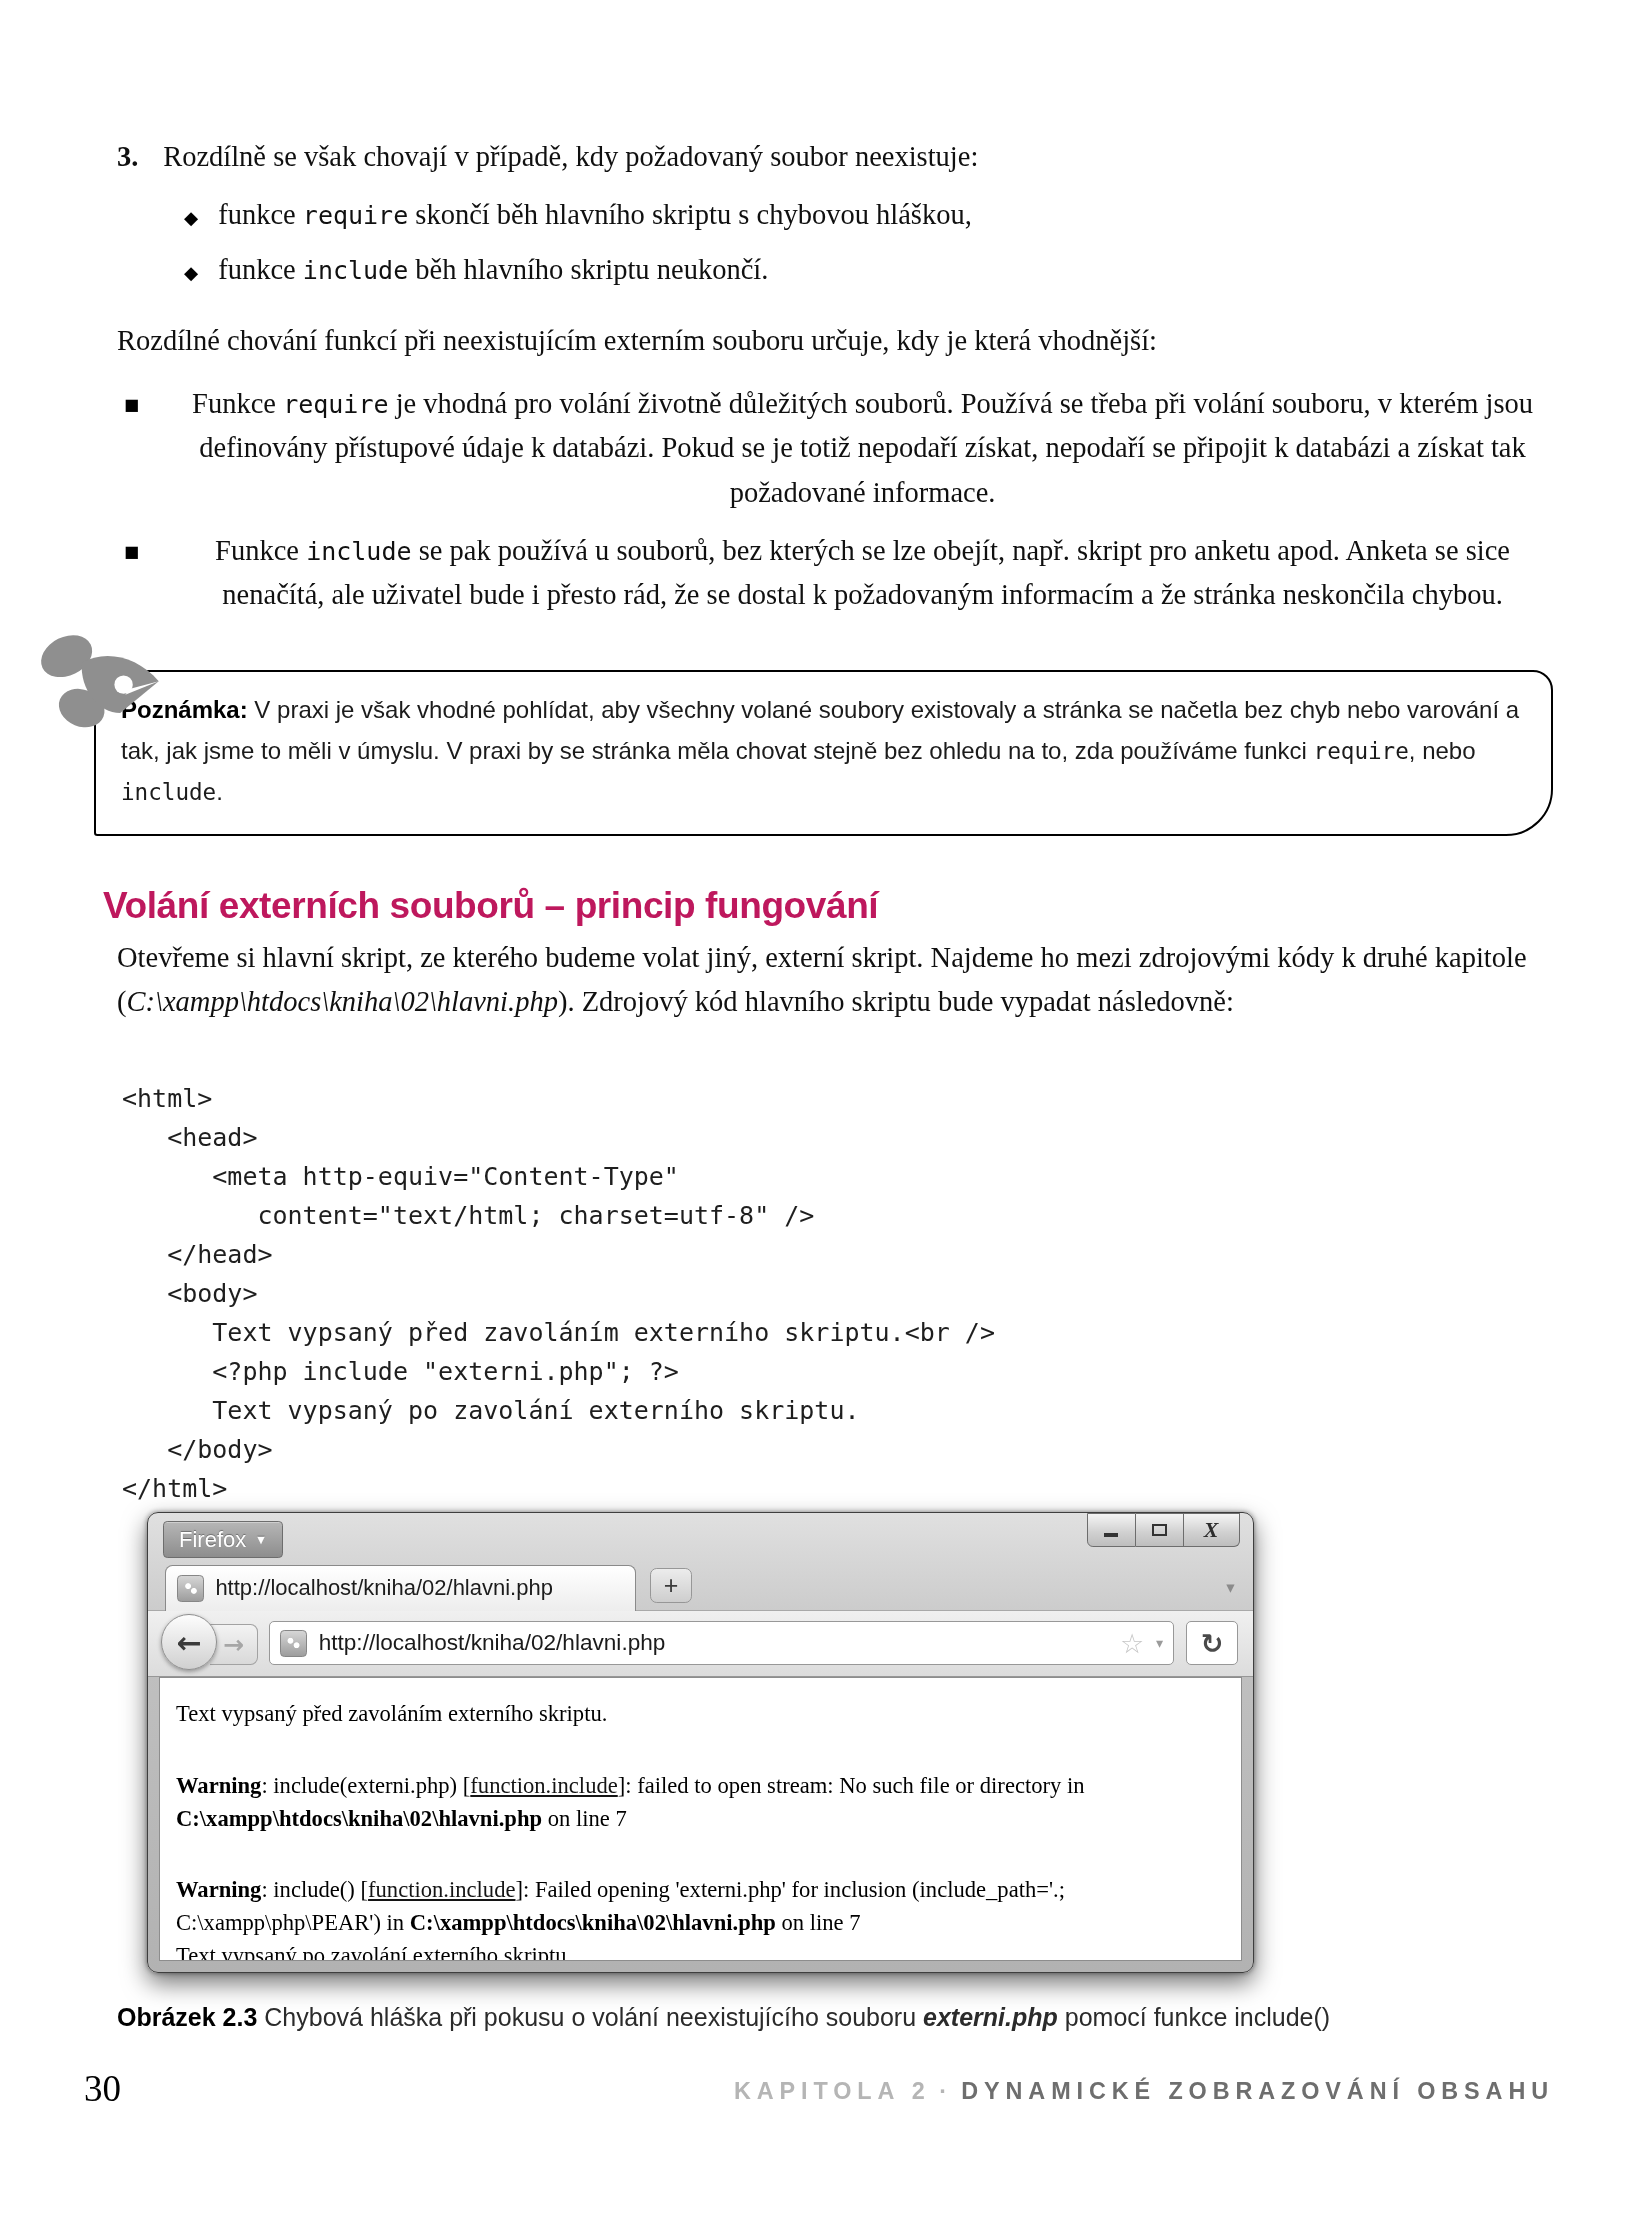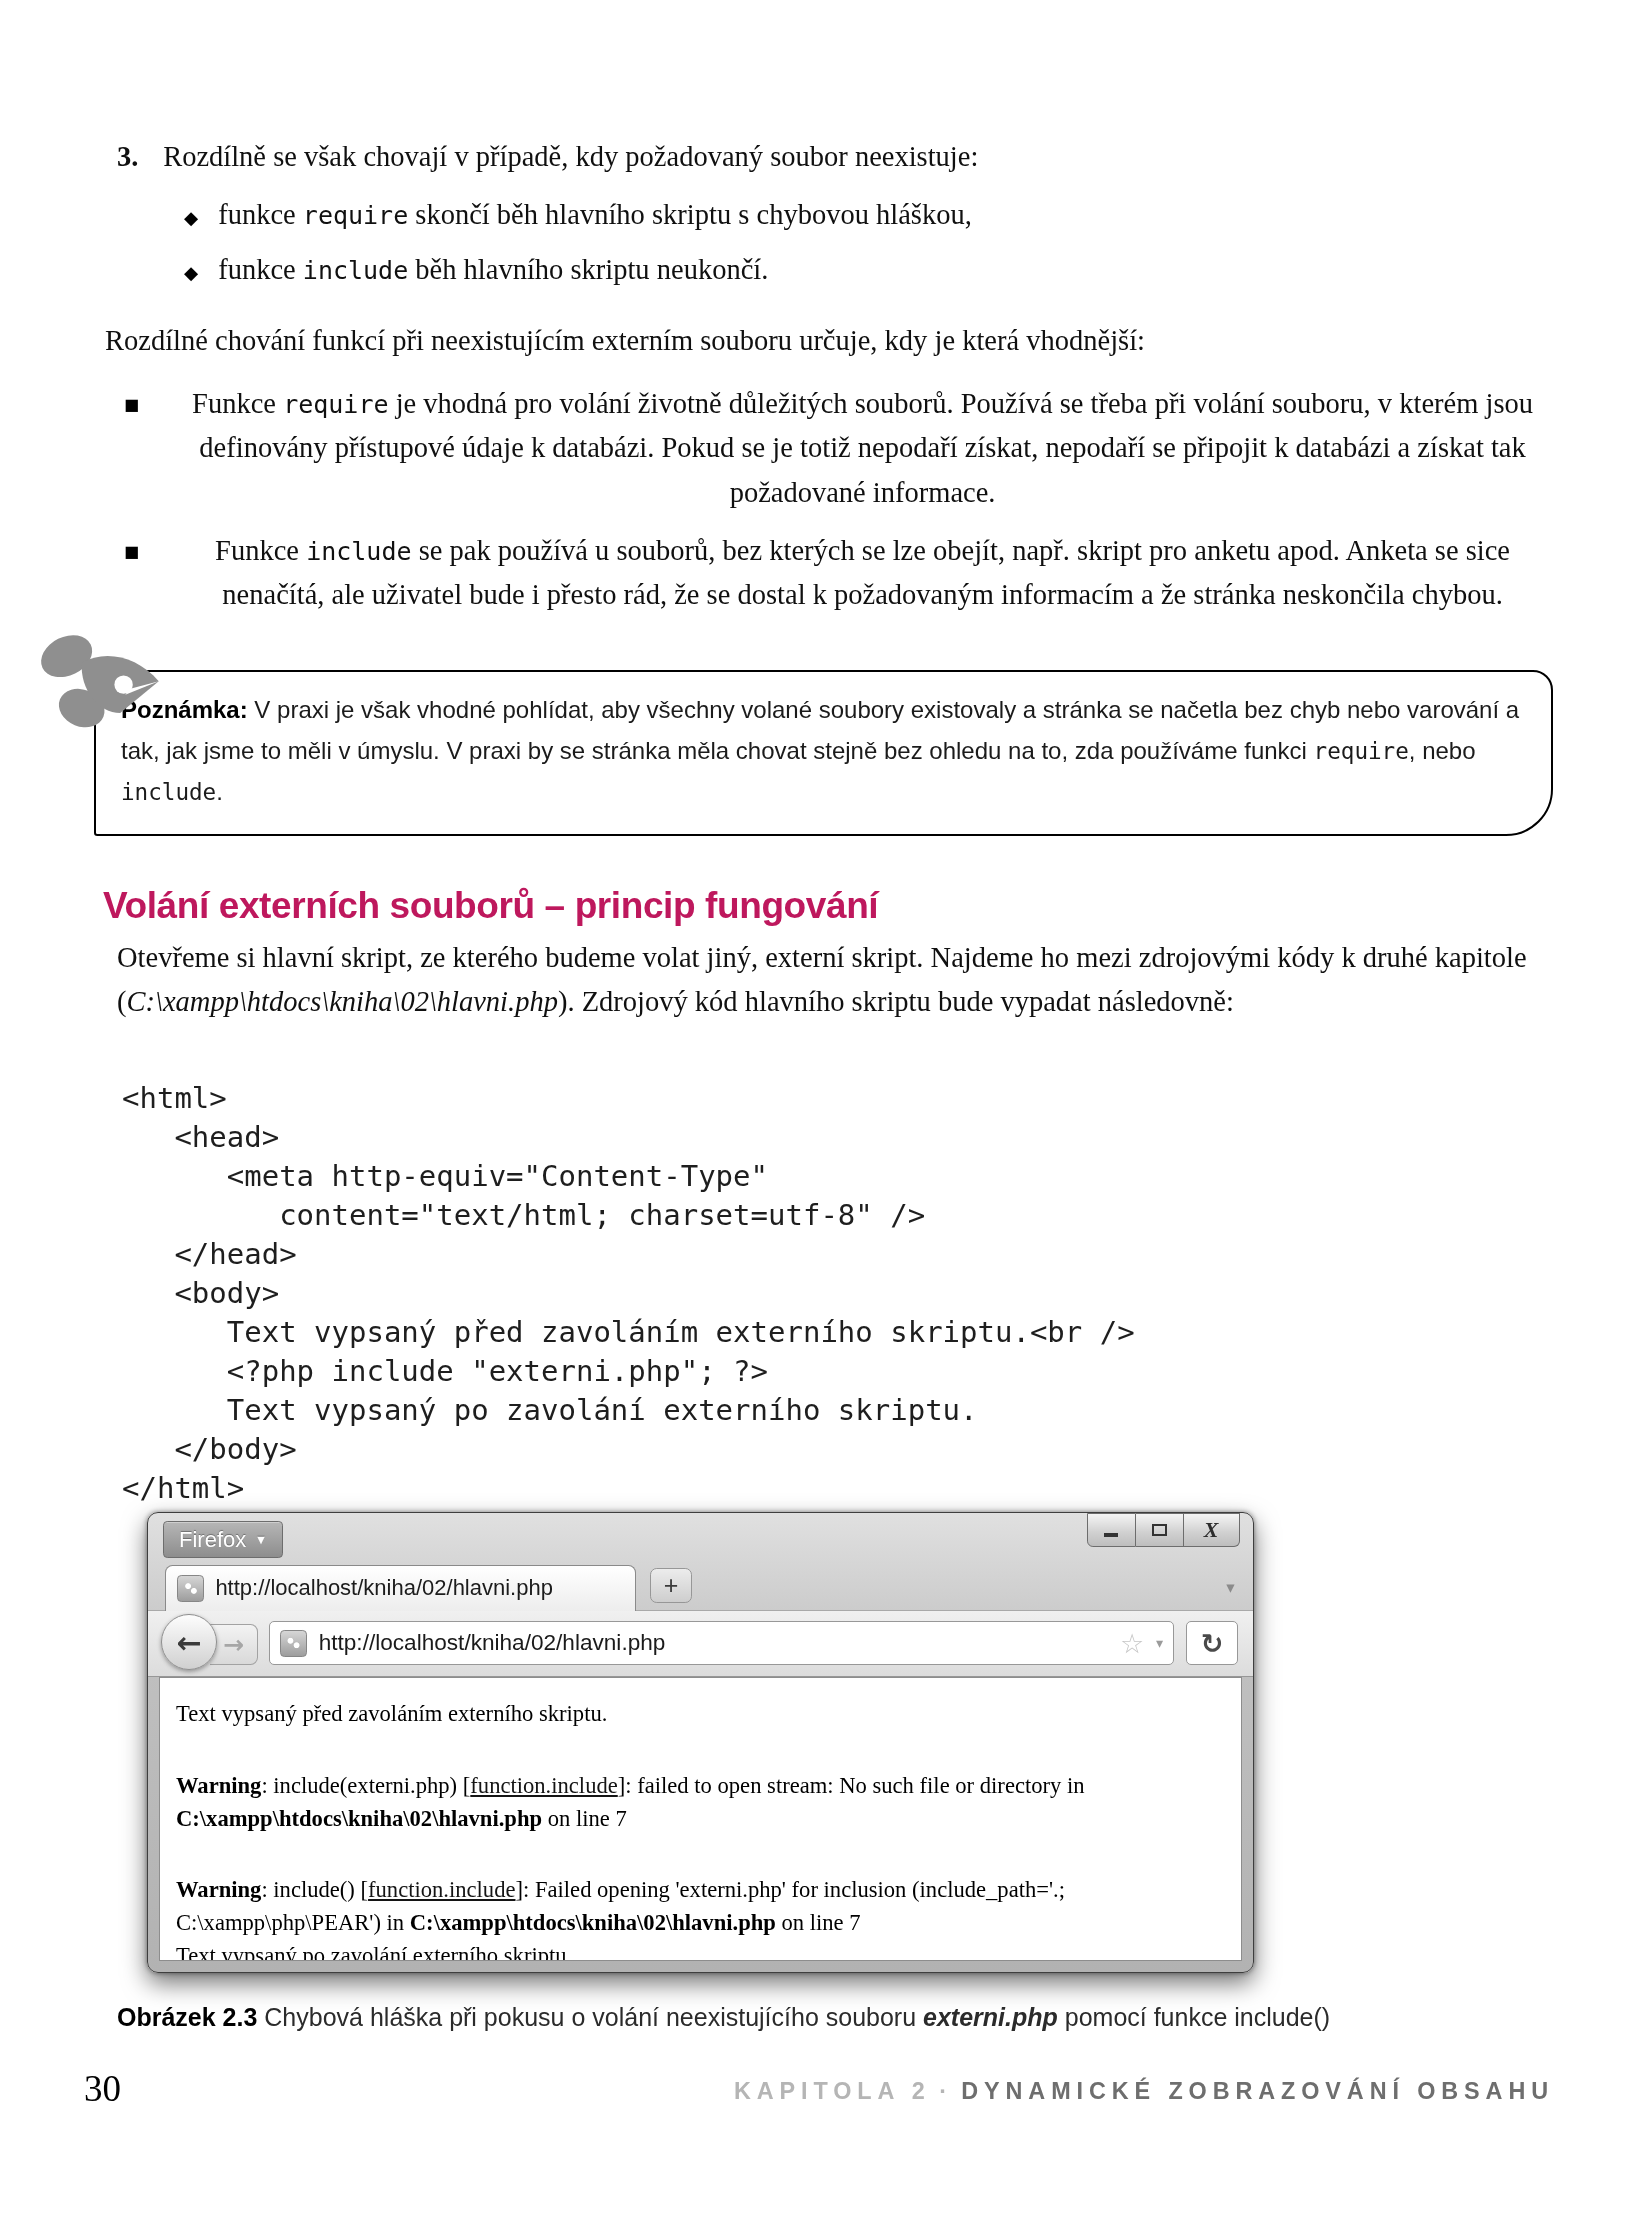--- a/index.html
+++ b/index.html
@@ -9,21 +9,21 @@
 
   
   .item3{position:absolute;left:117px;top:141px;width:1449px;font-size:28.5px;}
   .item3 .num{font-weight:bold;display:inline-block;width:39px;}
 
   .dlist{position:absolute;left:184px;top:199px;list-style:none;margin:0;padding:0;}
   .dlist li{display:flex;align-items:baseline;gap:20px;height:55px;font-size:28.5px;}
   .dbul{font-family:"DejaVu Sans",sans-serif;font-size:18.4px;color:#000;}
   code.inl{font-family:"DejaVu Sans Mono","Liberation Mono",monospace;font-size:25px;}
 
-  .para1{position:absolute;left:105px;top:325px;width:1457px;font-size:28.5px;margin:0;}
+  .para1{position:absolute;left:117px;top:325px;width:1457px;font-size:28.5px;margin:0;}
 
   .slist{position:absolute;left:124px;top:382px;width:1437px;}
   .sitem{display:flex;gap:25px;margin-bottom:13.4px;}
   .sbul{font-family:"DejaVu Sans",sans-serif;font-size:16px;line-height:45px;color:#000;flex:none;}
   .stxt{font-size:28.5px;line-height:1.56;text-align:center;}
 
   .pen{position:absolute;left:33px;top:626px;width:151px;height:134px;z-index:3;}
 
   .notebox{position:absolute;left:94px;top:670px;width:1459px;box-sizing:border-box;
            border:2.5px solid #000;border-radius:3.3px 20px 47px 3.3px;background:#fff;
@@ -33,21 +33,21 @@
   .notebox b{color:#000;}
   .notebox code{font-family:"DejaVu Sans Mono","Liberation Mono",monospace;font-size:22.6px;}
 
   .h2{position:absolute;left:87px;top:869px;margin:16px;font-family:"Liberation Sans",sans-serif;
       font-weight:bold;font-size:37px;color:#be185d;letter-spacing:-0.4px;}
 
   .para2{position:absolute;left:117px;top:936px;width:1457px;font-size:28.5px;line-height:1.56;margin:0;}
 
   .codeblock{position:absolute;left:122px;top:1079px;margin:0;
              font-family:"DejaVu Sans Mono","Liberation Mono",monospace;
-             font-size:29px;line-height:39px;color:#1e1e1e;}
+             font-size:25px;line-height:39px;color:#1e1e1e;}
   .codeblock div{white-space:pre;}
 
   
   .browser{position:absolute;left:147px;top:1512px;width:1105px;height:459px;
            border:1.7px solid #3e3e3e;border-radius:11px;
            background:linear-gradient(180deg,#e0e0e0,#bfbfbf 35%,#b2b2b2);
            box-shadow:0 10px 25px rgba(0,0,0,.55),0 0 5px rgba(0,0,0,.45);}
   .titlebar{position:relative;height:50px;}
   .fx-btn{position:absolute;left:15px;top:8.4px;height:35px;padding:0 15px;
           background:linear-gradient(#b6b6b6,#8d8d8d);border:0.8px solid #6d6d6d;border-radius:4.2px;

